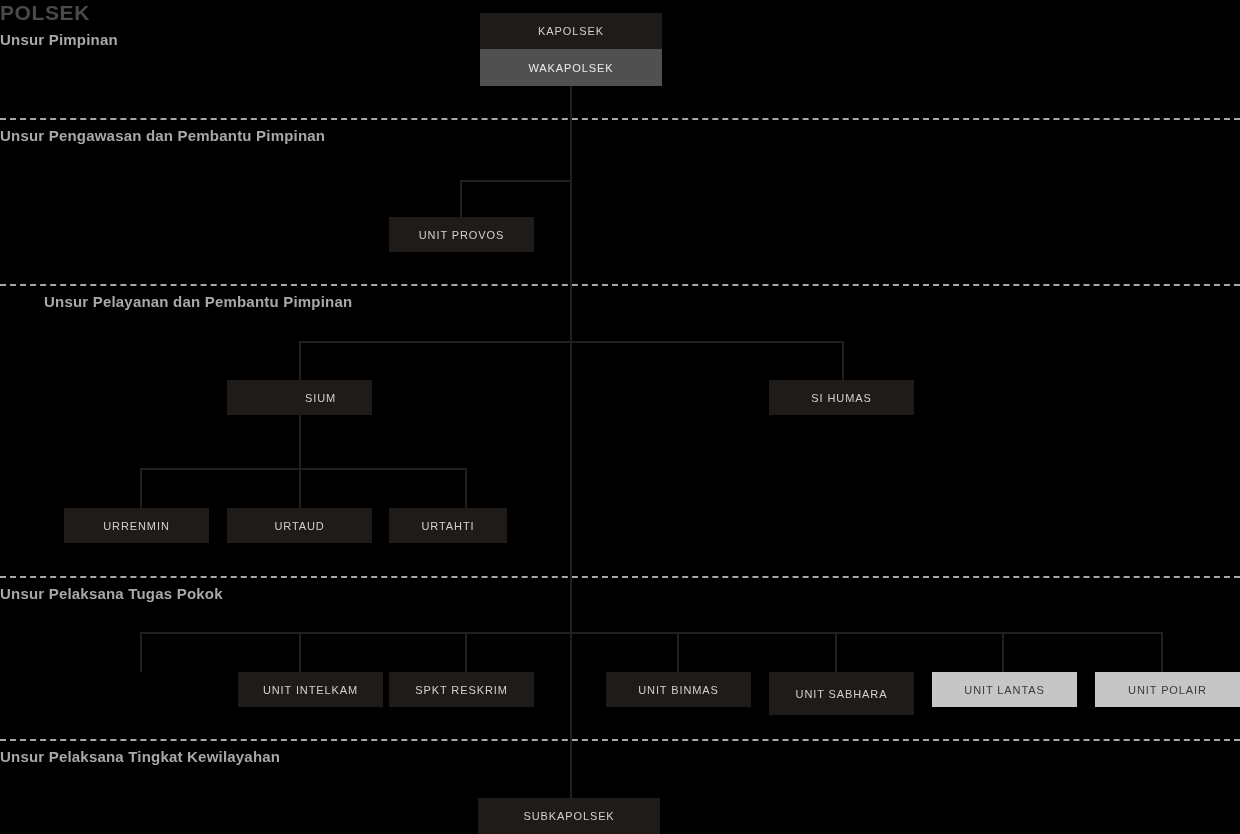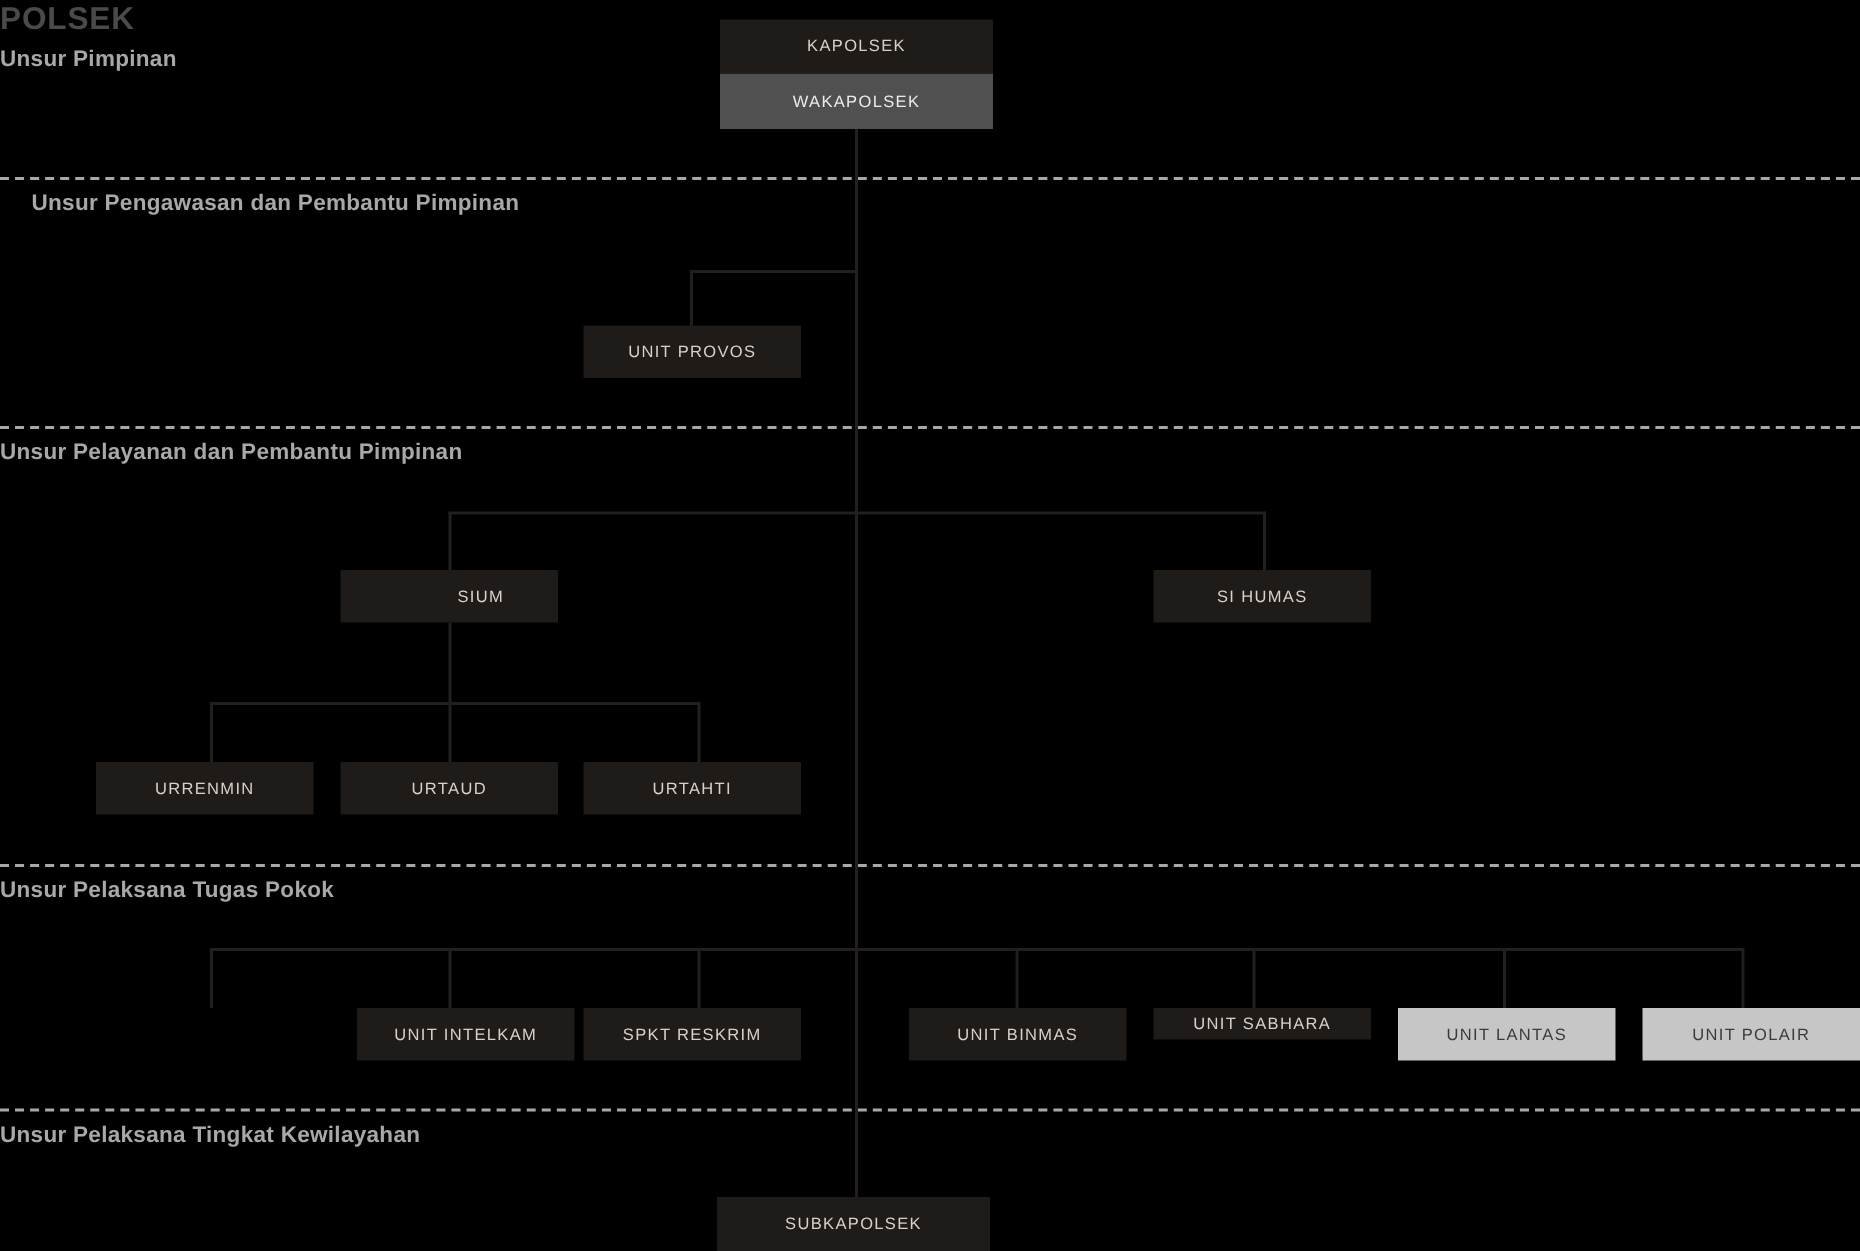--- a/index.html
+++ b/index.html
@@ -90,22 +90,22 @@
   }
 </style>
 </head>
 <body>
 
 <div id="chart-root">
 
   <div class="chart-title">POLSEK</div>
 
   <div class="section-label" style="top:32px;text-align:center;">Unsur Pimpinan</div>
-  <div class="section-label" style="top:128px;margin-left:21px;">Unsur Pengawasan dan Pembantu Pimpinan</div>
-  <div class="section-label" style="top:294px;">Unsur Pelayanan dan Pembantu Pimpinan</div>
+  <div class="section-label" style="top:128px;">Unsur Pengawasan dan Pembantu Pimpinan</div>
+  <div class="section-label" style="top:294px;padding-left:44px;">Unsur Pelayanan dan Pembantu Pimpinan</div>
   <div class="section-label" style="top:586px;">Unsur Pelaksana Tugas Pokok</div>
   <div class="section-label" style="top:749px;">Unsur Pelaksana Tingkat Kewilayahan</div>
 
   <div class="divider" style="top:118px;"></div>
   <div class="divider" style="top:284px;"></div>
   <div class="divider" style="top:576px;"></div>
   <div class="divider" style="top:739px;"></div>
 
   <div class="line-v" style="left:570px; top:85px;  height:713px;"></div>
 
@@ -134,24 +134,24 @@
   <div class="node gray" style="left:480px; top:49px;  width:182px; height:37px;">WAKAPOLSEK</div>
   <div class="node" style="left:480px; top:13px;  width:182px; height:36px;">KAPOLSEK</div>
 
   <div class="node" style="left:389px; top:217px; width:145px; height:35px;">UNIT PROVOS</div>
 
   <div class="node" style="left:227px; top:380px; width:145px; height:35px;padding-left:42px;">SIUM</div>
   <div class="node" style="left:769px; top:380px; width:145px; height:35px;">SI HUMAS</div>
 
   <div class="node" style="left:227px; top:508px; width:145px; height:35px;">URTAUD</div>
   <div class="node" style="left:64px;  top:508px; width:145px; height:35px;">URRENMIN</div>
-  <div class="node" style="left:389px; top:508px; width:145px; height:35px;">URTAHTI</div>
+  <div class="node" style="left:389px; top:508px; width:118px; height:35px;">URTAHTI</div>
 
   <div class="node" style="left:238px;  top:672px; width:145px; height:35px;">UNIT INTELKAM</div>
   <div class="node" style="left:389px;  top:672px; width:145px; height:35px;">SPKT RESKRIM</div>
   <div class="node" style="left:606px;  top:672px; width:145px; height:35px;">UNIT BINMAS</div>
-  <div class="node" style="left:769px;  top:672px; width:145px; height:21px;">UNIT SABHARA</div>
+  <div class="node" style="left:769px;  top:672px; width:145px; height:43px;">UNIT SABHARA</div>
   <div class="node light" style="left:932px;  top:672px; width:145px; height:35px;">UNIT LANTAS</div>
   <div class="node light" style="left:1095px; top:672px; width:145px; height:35px;">UNIT POLAIR</div>
 
   <div class="node" style="left:478px; top:798px; width:182px; height:36px;">SUBKAPOLSEK</div>
 
 </div>
 
 </body></html>

